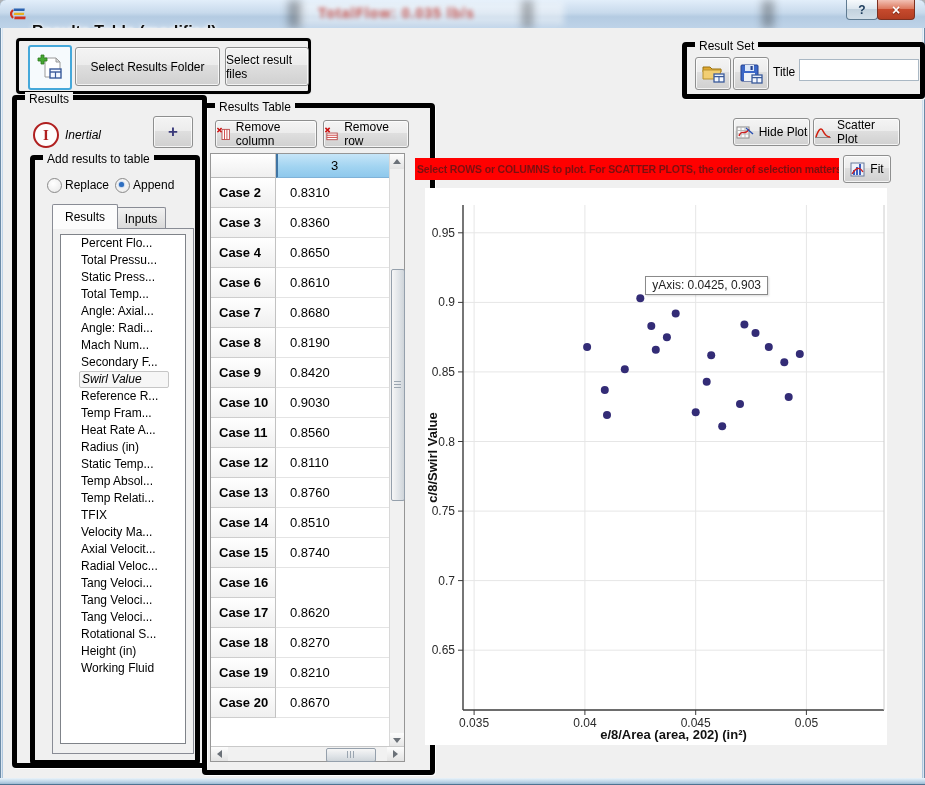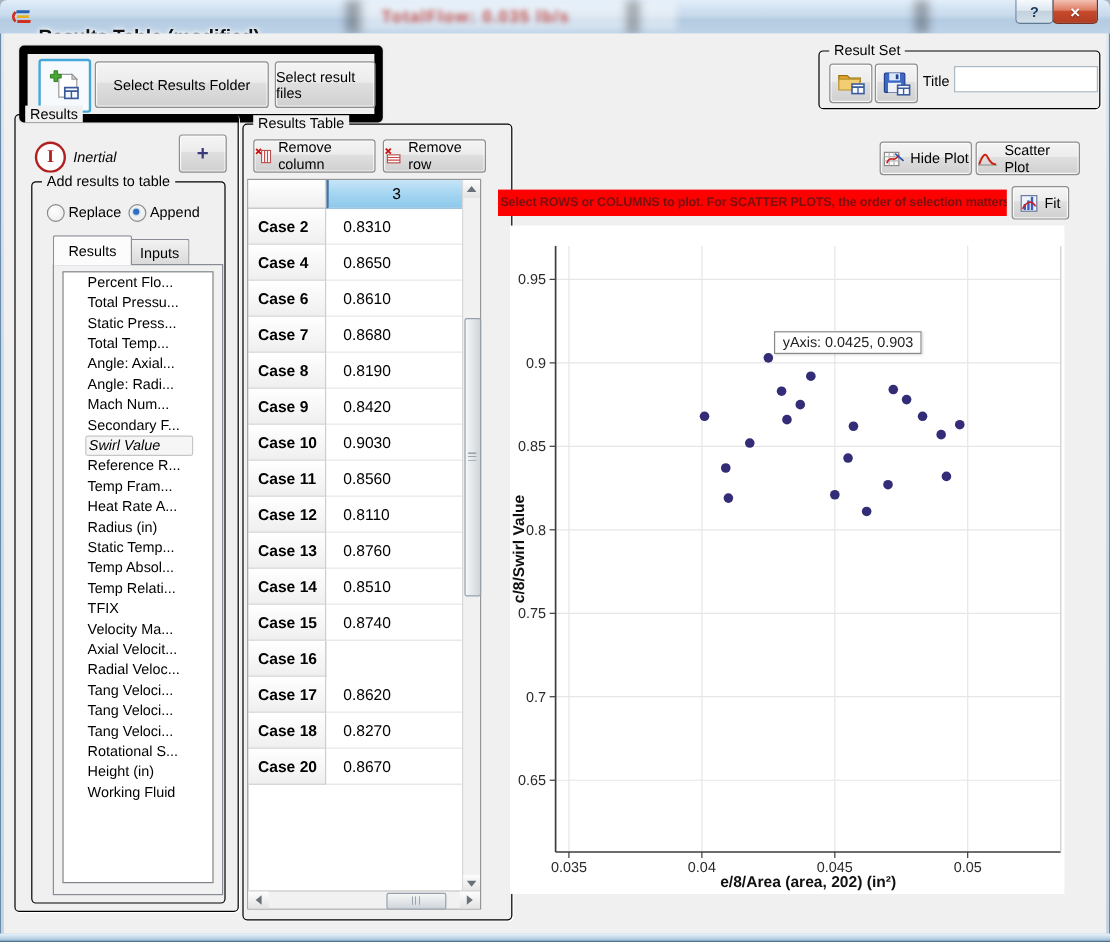--- a/index.html
+++ b/index.html
@@ -20,24 +20,24 @@
     border:1px solid #5f7b92;border-top:none;border-radius:0 0 4px 4px;font-size:12px;}
   .cap-btn.help{left:846px;width:30px;background:linear-gradient(180deg,#f7fafc 0%,#dde7ef 45%,#c3d2de 50%,#d2dfe9 100%);color:#1a3a5a;font-weight:bold;}
   .cap-btn.close{left:877px;width:36px;background:linear-gradient(180deg,#f2c1b4 0%,#dd7a60 45%,#c64a2d 50%,#b23d22 100%);border-color:#7c3020;color:#fff;font-weight:bold;font-size:14px;text-shadow:0 1px 1px #6b2314;}
   .client{position:absolute;left:3px;top:28px;width:919px;height:750px;background:#f0f0f0;}
   .bottom-border{position:absolute;left:0;bottom:0;width:925px;height:7px;
     background:linear-gradient(180deg,#e9f3fa 0%,#bcd3e6 55%,#8fb0ca 100%);box-shadow:inset 0 -1px 0 #4f7392;}
   
   .btn{position:absolute;display:flex;align-items:center;justify-content:center;gap:5px;font-size:12px;color:#000;
     background:linear-gradient(180deg,#f4f4f4 0%,#ececec 45%,#dfdfdf 46%,#d0d0d0 100%);
     border:1px solid #8e8f8f;border-radius:3px;box-shadow:inset 0 0 0 1px rgba(255,255,255,.75);}
-  .groupbox{position:absolute;border:1px solid #000000;border-radius:4px;box-shadow:1px 1px 0 rgba(255,255,255,.9);}
+  .groupbox{position:absolute;border:5px solid #000000;border-radius:4px;box-shadow:1px 1px 0 rgba(255,255,255,.9);}
   .glabel{position:absolute;top:-8px;left:8px;background:#f0f0f0;padding:0 4px;font-size:12px;color:#000;white-space:nowrap;}
   
-  .toolbar-panel{position:absolute;left:13px;top:10px;width:289px;height:50px;border:7px solid #000000;border-radius:4px;box-shadow:0 0 2px rgba(0,0,0,.10);}
+  .toolbar-panel{position:absolute;left:13px;top:10px;width:289px;height:50px;border:3px solid #000000;border-radius:4px;box-shadow:0 0 2px rgba(0,0,0,.10);}
   .newbtn{position:absolute;left:9px;top:4px;width:40px;height:41px;background:#f6fafd;border:2px solid #45a8da;border-radius:3px;display:flex;align-items:center;justify-content:center;}
   .b-folder{left:56px;top:6px;width:143px;height:37px;}
   .b-files{left:206px;top:6px;width:82px;height:37px;}
   .gb-resultset{left:679px;top:14px;width:233px;height:47px;}
   .rs-open{left:8px;top:10px;width:34px;height:31px;}
   .rs-save{left:46px;top:10px;width:34px;height:31px;}
   .rs-title-label{position:absolute;left:86px;top:18px;font-size:12px;}
   .rs-title-input{position:absolute;left:112px;top:12px;width:112px;height:20px;border:1px solid #aab8c4;background:#fff;font-size:12px;padding:0 3px;}
   
   .gb-results{left:9px;top:67px;width:185px;height:663px;}
@@ -269,20 +269,24 @@
             <div class="th-col">
                 <span>3</span>
               </div>
           </div>
           <div class="tbody" id="table-rows">
               <div class="trow">
                 <div class="th-row">Case 2</div>
                 <div class="tcell">0.8310</div>
               </div>
               <div class="trow">
+                <div class="th-row">Case 3</div>
+                <div class="tcell">0.8360</div>
+              </div>
+              <div class="trow">
                 <div class="th-row">Case 4</div>
                 <div class="tcell">0.8650</div>
               </div>
               <div class="trow">
                 <div class="th-row">Case 6</div>
                 <div class="tcell">0.8610</div>
               </div>
               <div class="trow">
                 <div class="th-row">Case 7</div>
                 <div class="tcell">0.8680</div>
@@ -322,20 +326,24 @@
               <div class="trow">
                 <div class="th-row">Case 16</div>
               </div>
               <div class="trow">
                 <div class="th-row">Case 17</div>
                 <div class="tcell">0.8620</div>
               </div>
               <div class="trow">
                 <div class="th-row">Case 18</div>
                 <div class="tcell">0.8270</div>
+              </div>
+              <div class="trow">
+                <div class="th-row">Case 19</div>
+                <div class="tcell">0.8210</div>
               </div>
               <div class="trow">
                 <div class="th-row">Case 20</div>
                 <div class="tcell">0.8670</div>
               </div>
             </div>
           <div class="vscroll">
             <div class="sb-btn" style="left:0;top:0;">
                 <i class="arr-up"></i>
               </div>

